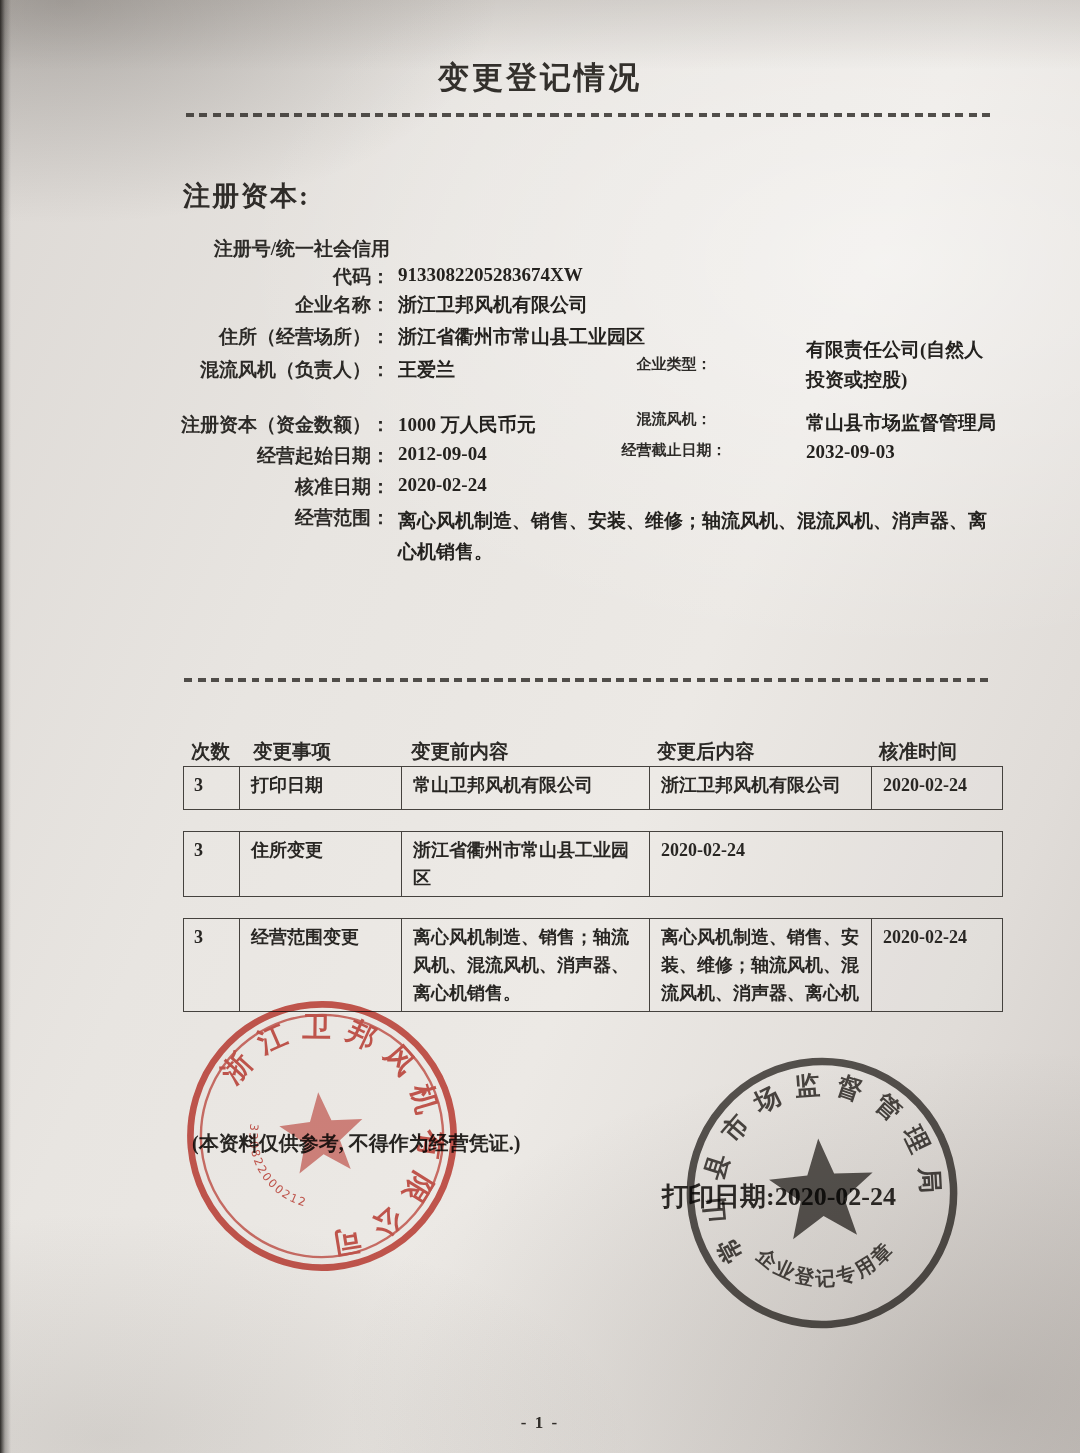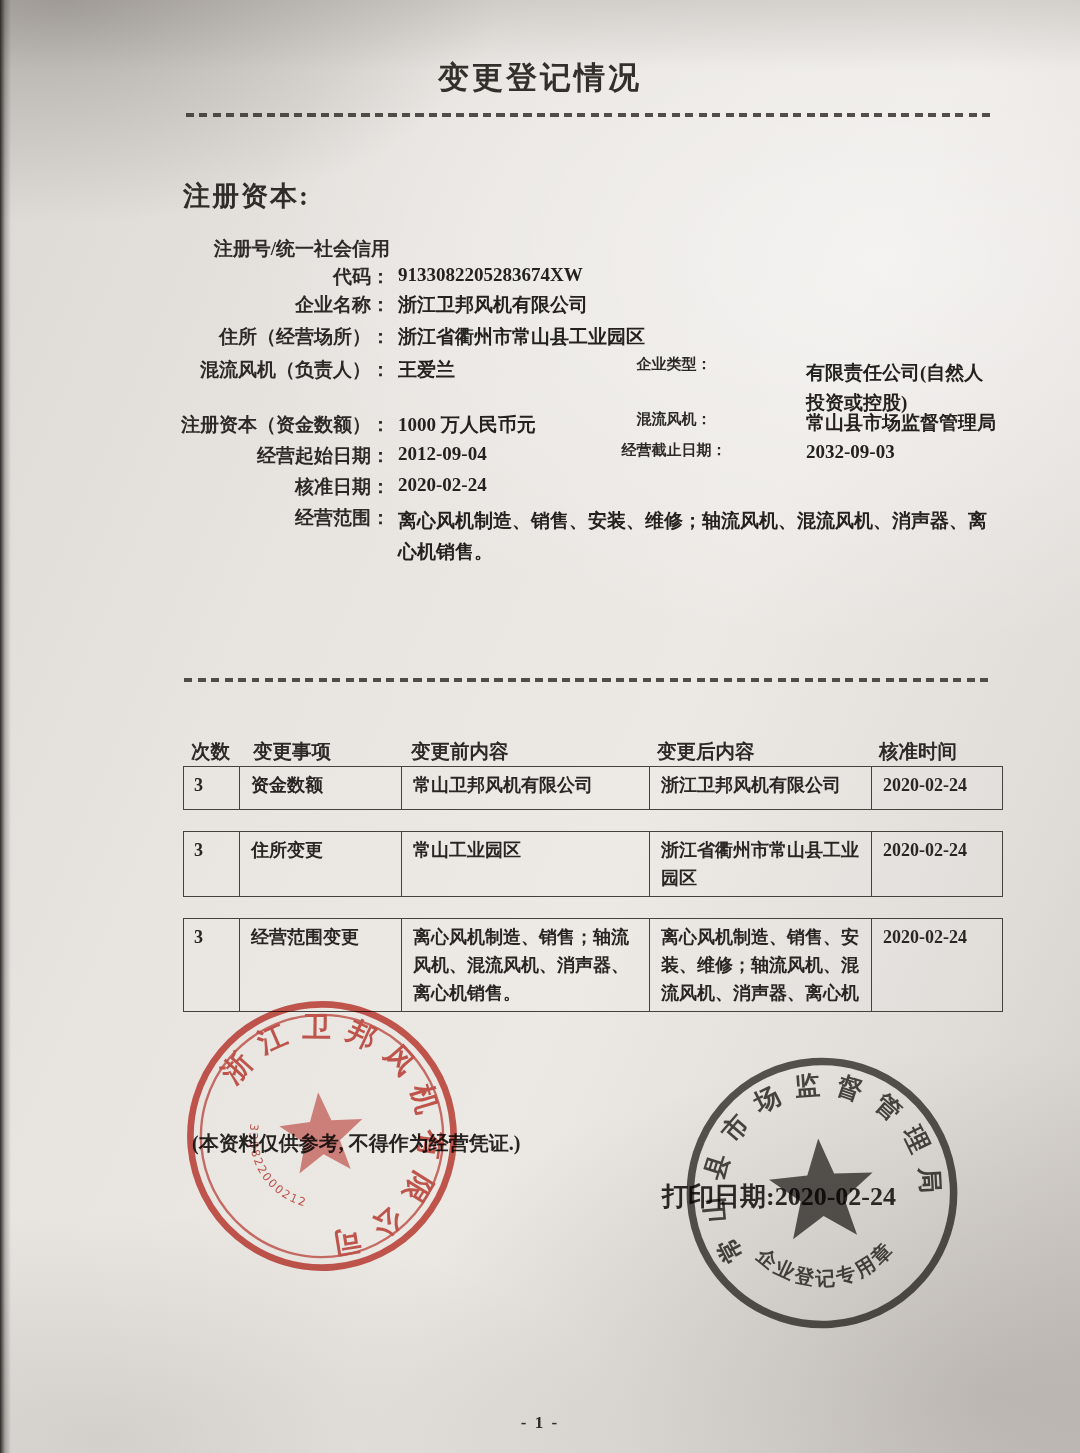--- a/index.html
+++ b/index.html
@@ -68,21 +68,21 @@
 
   <div class="abs lblL b" style="top:265px">企业名称：</div>
   <div class="abs valL b" style="top:265px">浙江卫邦风机有限公司</div>
 
   <div class="abs lblL b" style="top:297px">住所（经营场所）：</div>
   <div class="abs valL b" style="top:297px">浙江省衢州市常山县工业园区</div>
 
   <div class="abs lblL b" style="top:330px">混流风机（负责人）：</div>
   <div class="abs valL b" style="top:330px">王爱兰</div>
   <div class="abs lblR b" style="top:328px">企业类型：</div>
-  <div class="abs valR b wrap typeVal" style="top:331px">有限责任公司(自然人投资或控股)</div>
+  <div class="abs valR b wrap typeVal" style="top:308px">有限责任公司(自然人投资或控股)</div>
 
   <div class="abs lblL b" style="top:385px">注册资本（资金数额）：</div>
   <div class="abs valL b" style="top:385px">1000 万人民币元</div>
   <div class="abs lblR b" style="top:383px">混流风机：</div>
   <div class="abs valR b" style="top:383px">常山县市场监督管理局</div>
 
   <div class="abs lblL b" style="top:416px">经营起始日期：</div>
   <div class="abs valL b" style="top:416px">2012-09-04</div>
   <div class="abs lblR b" style="top:414px">经营截止日期：</div>
   <div class="abs valR b" style="top:414px">2032-09-03</div>
@@ -96,30 +96,29 @@
   <div class="abs dash dash2"></div>
 
   <div class="abs th b" style="left:191px">次数</div>
   <div class="abs th b" style="left:253px">变更事项</div>
   <div class="abs th b" style="left:411px">变更前内容</div>
   <div class="abs th b" style="left:657px">变更后内容</div>
   <div class="abs th b" style="left:879px">核准时间</div>
 
   <div class="abs tbl tbl1">
     <div>3</div>
-    <div>资金数额</div>
+    <div>打印日期</div>
     <div>常山卫邦风机有限公司</div>
     <div>浙江卫邦风机有限公司</div>
     <div>2020-02-24</div>
   </div>
 
   <div class="abs tbl tbl2">
     <div>3</div>
     <div>住所变更</div>
-    <div>常山工业园区</div>
     <div>浙江省衢州市常山县工业园区</div>
     <div>2020-02-24</div>
   </div>
 
   <div class="abs tbl tbl3">
     <div>3</div>
     <div>经营范围变更</div>
     <div>离心风机制造、销售；轴流风机、混流风机、消声器、离心机销售。</div>
     <div>离心风机制造、销售、安装、维修；轴流风机、混流风机、消声器、离心机销售。</div>
     <div>2020-02-24</div>

